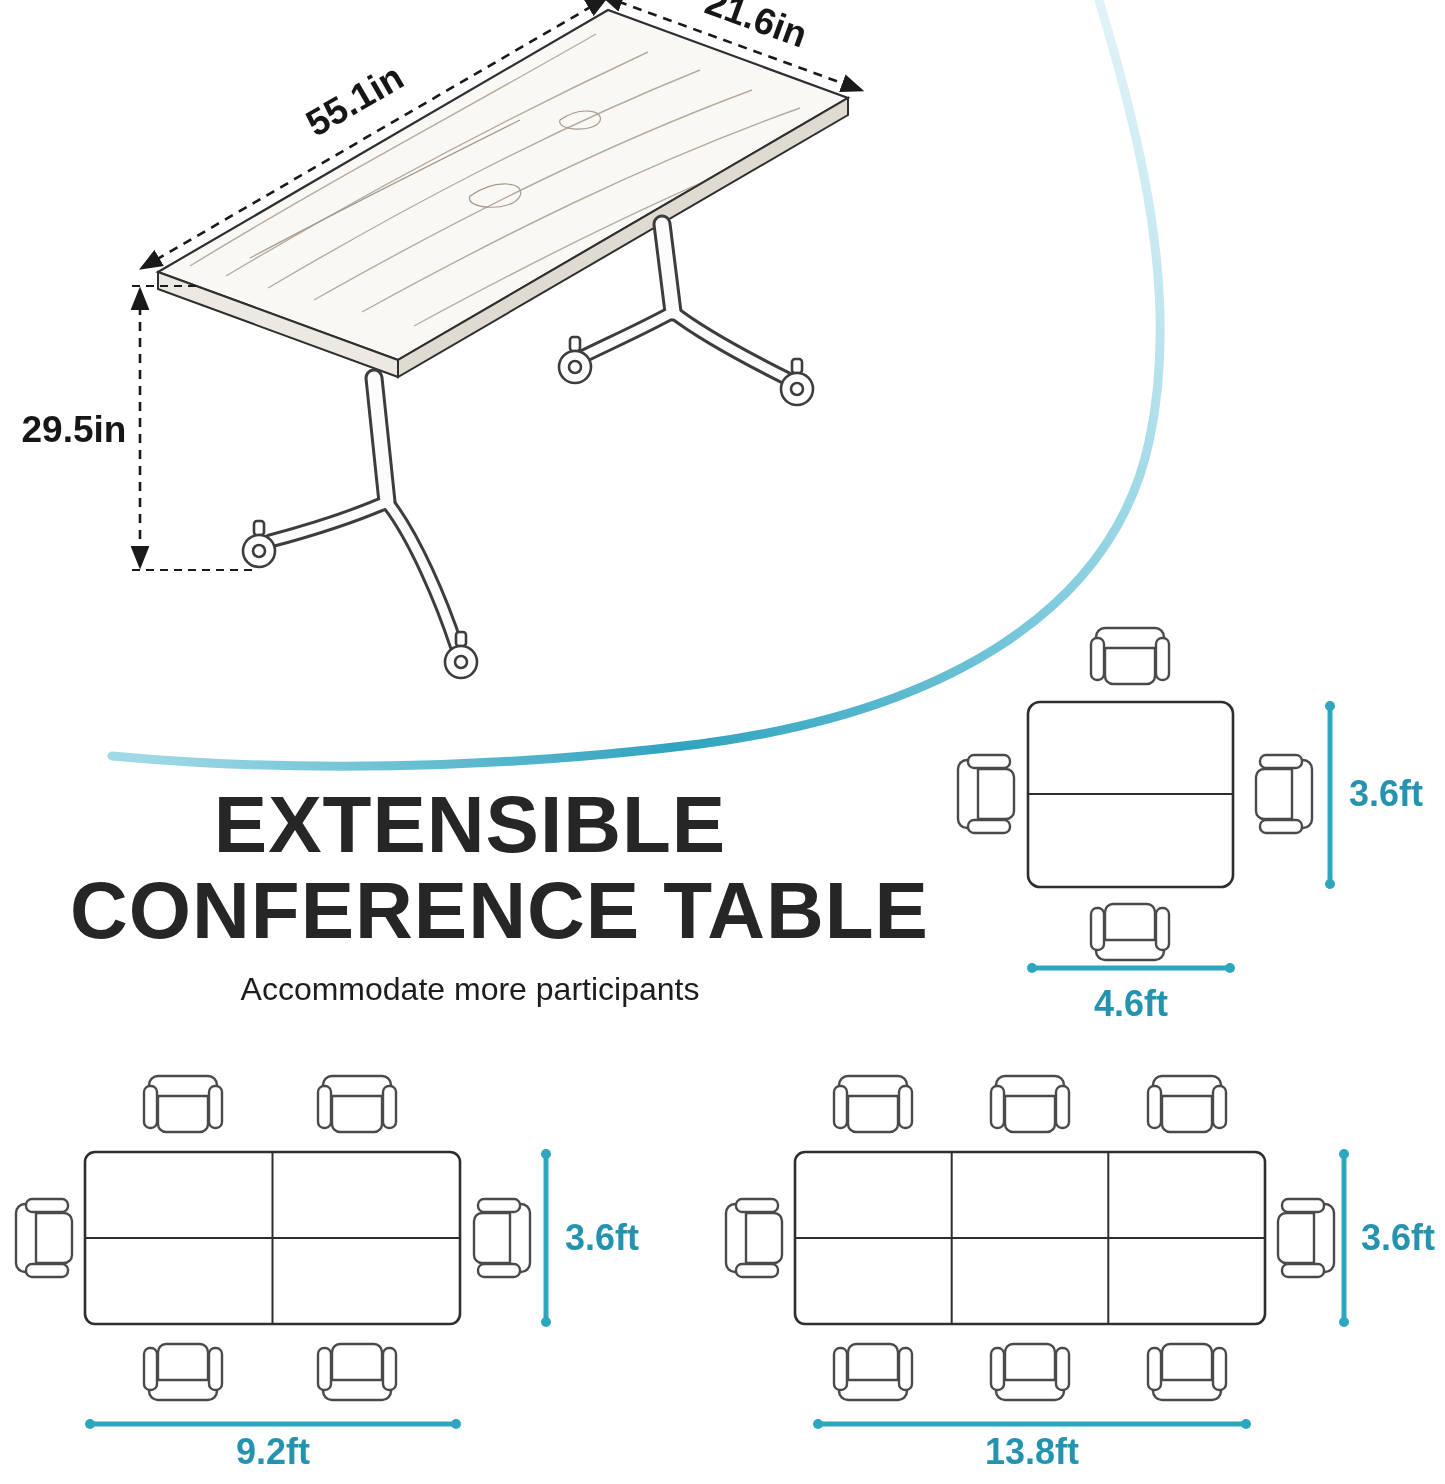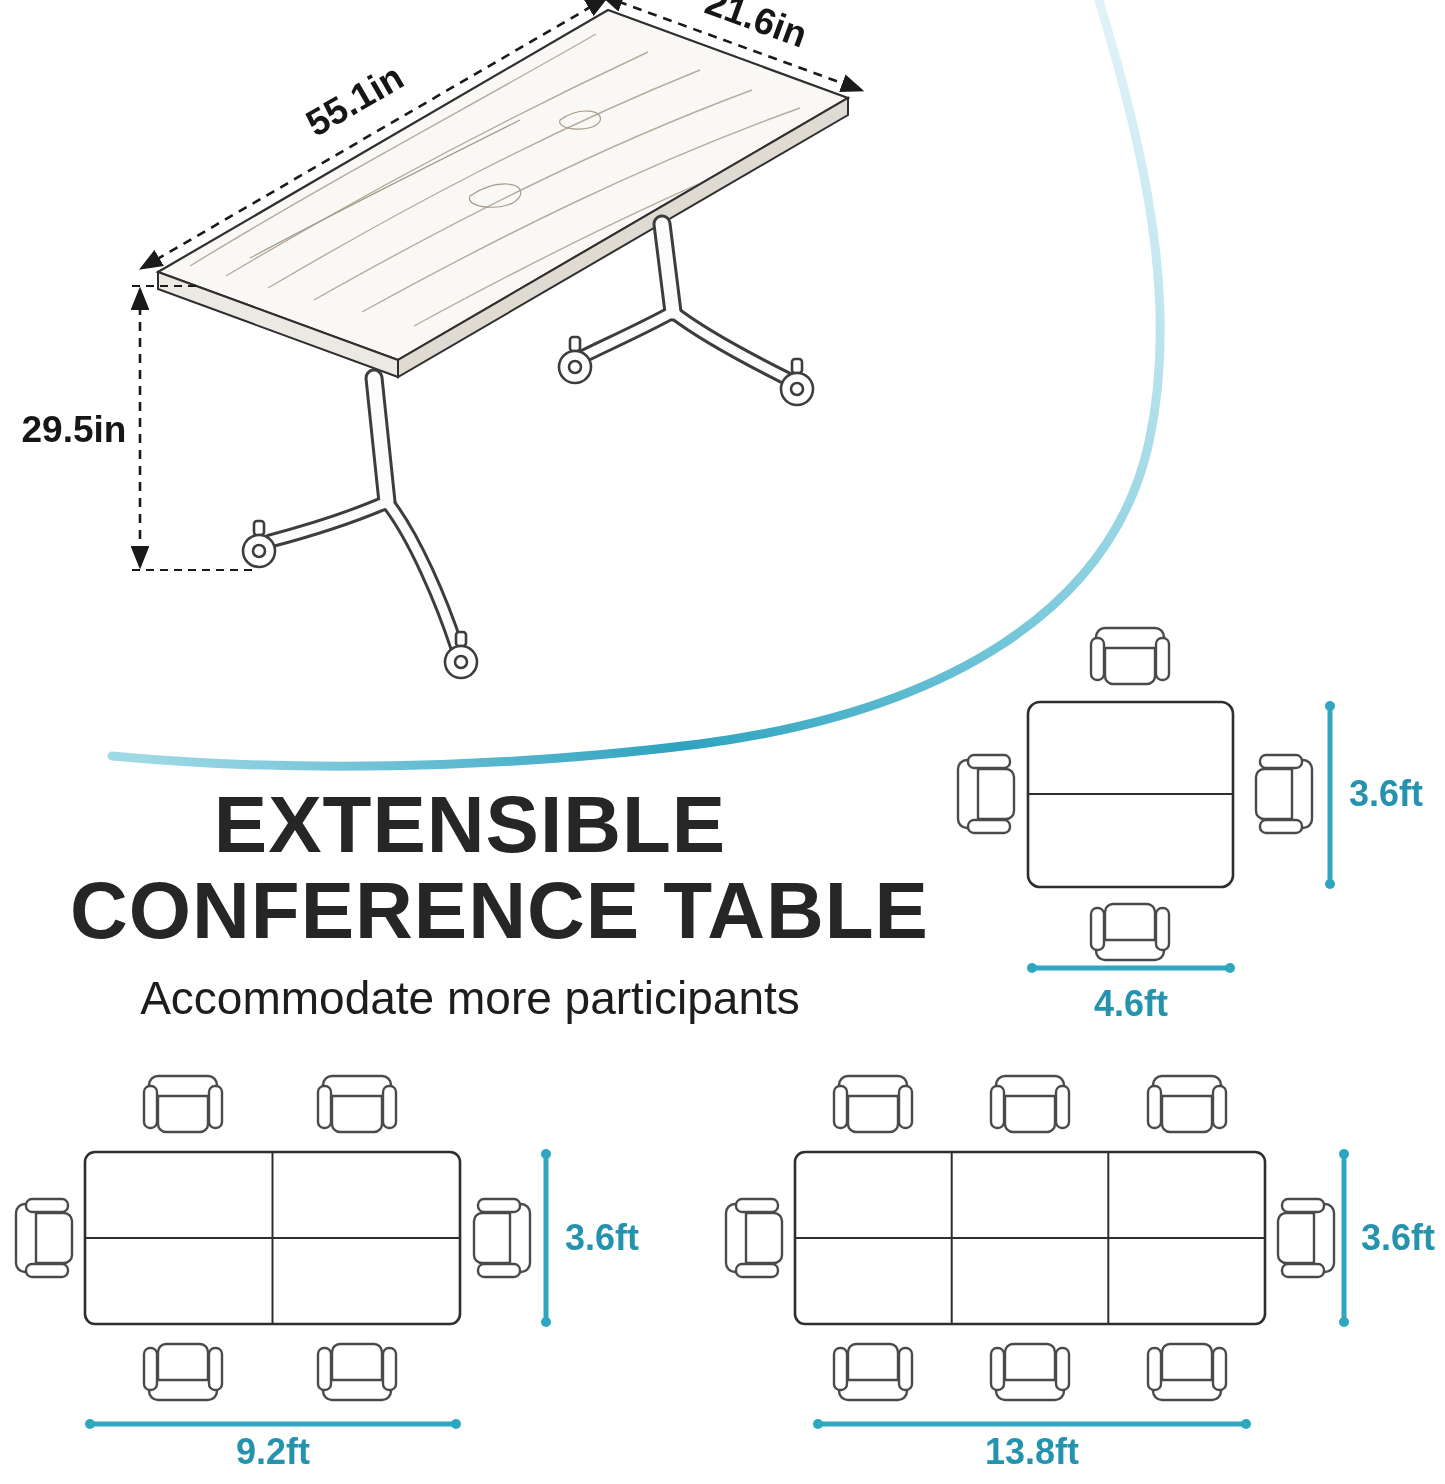--- a/index.html
+++ b/index.html
@@ -2,21 +2,21 @@
 <html><head>
 <meta charset="utf-8">
 <style>
   *{margin:0;padding:0;box-sizing:border-box}
   html,body{background:#fff}
   body{font-family:"Liberation Sans",sans-serif}
   .page{position:relative;width:1445px;height:1484px;background:#fff;overflow:hidden}
   .page > svg{position:absolute;left:0;top:0}
   .heading{position:absolute;left:70px;top:782px;width:800px;text-align:center;color:#262626}
   .h1{font-size:80px;font-weight:700;letter-spacing:1px;line-height:1.08;white-space:nowrap}
-  .sub{margin-top:16px;font-size:46px;font-weight:400;color:#1d1d1d;white-space:nowrap}
+  .sub{margin-top:16px;font-size:32px;font-weight:400;color:#1d1d1d;white-space:nowrap}
   svg text{font-family:"Liberation Sans",sans-serif}
   .dim-black{font-size:37px;font-weight:600;fill:#161616}
   .dim-teal{font-size:36px;font-weight:700;fill:#2593ad}
   .top-face{fill:#faf8f5;stroke:#2f2f2f;stroke-width:2.2}
   .edge-a{fill:#ece9e3;stroke:#2f2f2f;stroke-width:2}
   .edge-b{fill:#dfdad2;stroke:#2f2f2f;stroke-width:2}
   .grain{stroke:#b5ac9f;stroke-width:1.4;fill:none}
   .grain2{stroke:#a59a8c;stroke-width:1.2;fill:none}
   .leg-out{stroke:#3d3d3d;stroke-width:19;fill:none;stroke-linecap:round}
   .leg-in{stroke:#fcfcfc;stroke-width:13;fill:none;stroke-linecap:round}

